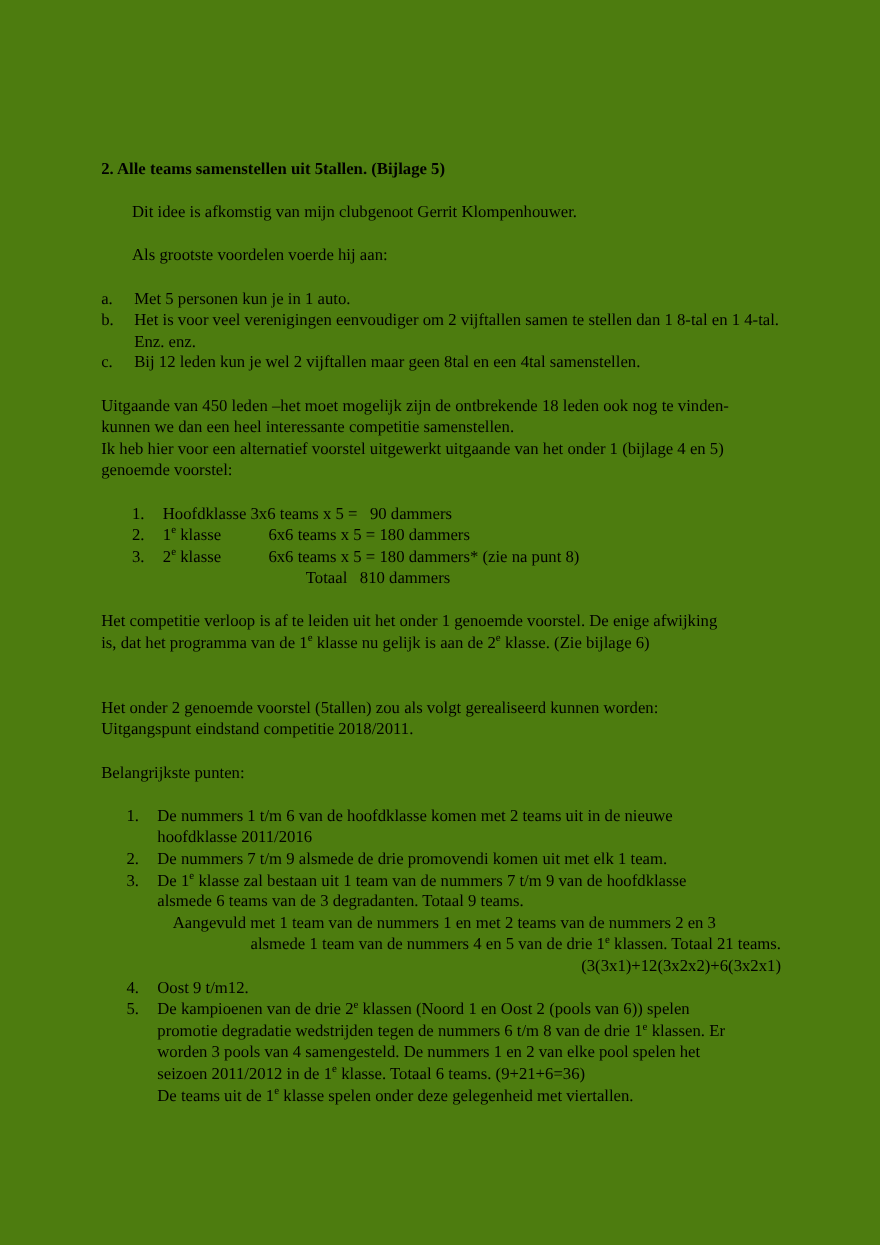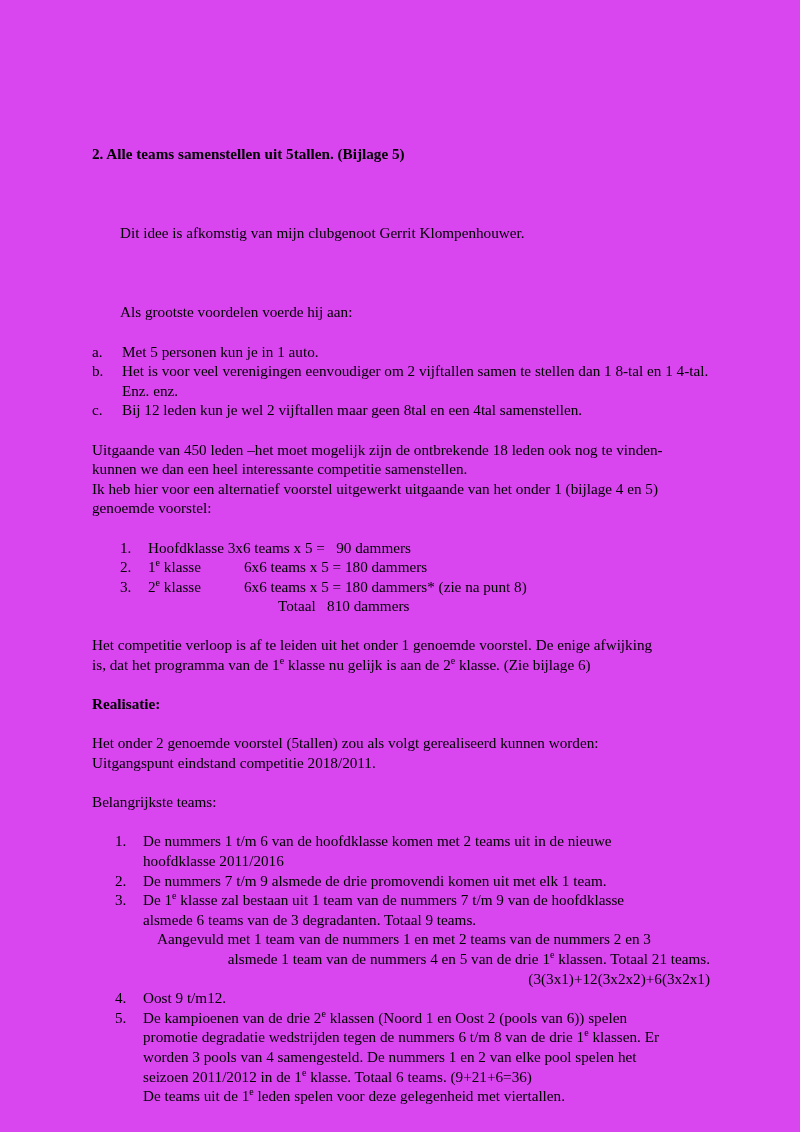--- a/index.html
+++ b/index.html
@@ -15,21 +15,21 @@
     font-family: "Liberation Serif", "DejaVu Serif", serif;
     color: #000000;
     overflow: hidden;
   }
   .page {
     position: absolute;
     top: 0;
     left: 0;
     width: 800px;
     height: 1132px;
-    background: #d946ef;
+    background: #4d7c0f;
   }
   .content {
     position: absolute;
     left: 92px;
     top: 144px;
     width: 618px;
     font-size: 15.2px;
     line-height: 19.6px;
   }
 
@@ -45,21 +45,20 @@
     font-size: 15.2px;
     line-height: 19.6px;
     margin: 0;
   }
   .para {
     margin: 0;
     line-height: 19.6px;
   }
   .para.indent {
     padding-left: 28px;
-    margin-top: 40px;
   }
   .gap-sm { height: 19.6px; }
 
   
   .alpha-list {
     margin: 0;
     padding: 0;
     list-style: none;
   }
   .alpha-list > li {
@@ -190,30 +189,29 @@
 
     <div class="totaal-line">Totaal   810 dammers</div>
 
     <div class="gap-sm"></div>
 
     <div class="para">Het competitie verloop is af te leiden uit het onder 1 genoemde voorstel. De enige afwijking</div>
     <div class="para"><span>is, dat  het programma van de 1</span><sup>e</sup><span> klasse nu gelijk is aan de 2</span><sup>e</sup><span> klasse. (Zie bijlage 6)</span></div>
 
     <div class="gap-sm"></div>
 
-    <div class="h-sub">Realisatie:</div>
 
     <div class="gap-sm"></div>
 
     <div class="para">Het onder 2 genoemde voorstel (5tallen) zou als volgt gerealiseerd kunnen worden:</div>
     <div class="para">Uitgangspunt eindstand competitie 2018/2011.</div>
 
     <div class="gap-sm"></div>
 
-    <div class="para">Belangrijkste teams:</div>
+    <div class="para">Belangrijkste punten:</div>
 
     <div class="gap-sm"></div>
 
     <ul class="num-list deep">
 
       <li>
         <span class="marker">1.</span>
         <div>De nummers 1 t/m 6 van de hoofdklasse komen met 2 teams uit in de nieuwe</div>
         <div>hoofdklasse 2011/2016</div>
       </li>
@@ -236,19 +234,19 @@
         <span class="marker">4.</span>
         <div>Oost 9 t/m12.</div>
       </li>
 
       <li>
         <span class="marker">5.</span>
         <div><span>De kampioenen van de drie 2</span><sup>e</sup><span> klassen (Noord 1 en Oost 2 (pools van 6)) spelen</span></div>
         <div><span>promotie degradatie wedstrijden tegen de nummers 6 t/m 8 van de drie 1</span><sup>e</sup><span> klassen. Er</span></div>
         <div>worden 3 pools van 4 samengesteld. De nummers 1 en 2 van elke pool spelen het</div>
         <div><span>seizoen 2011/2012 in de 1</span><sup>e</sup><span> klasse.  Totaal 6 teams. (9+21+6=36)</span></div>
-        <div><span>De teams uit de 1</span><sup>e</sup><span> leden spelen voor deze gelegenheid met viertallen.</span></div>
+        <div><span>De teams uit de 1</span><sup>e</sup><span> klasse spelen onder deze gelegenheid met viertallen.</span></div>
       </li>
 
     </ul>
 
   </div>
 </div>
 
 </body></html>

